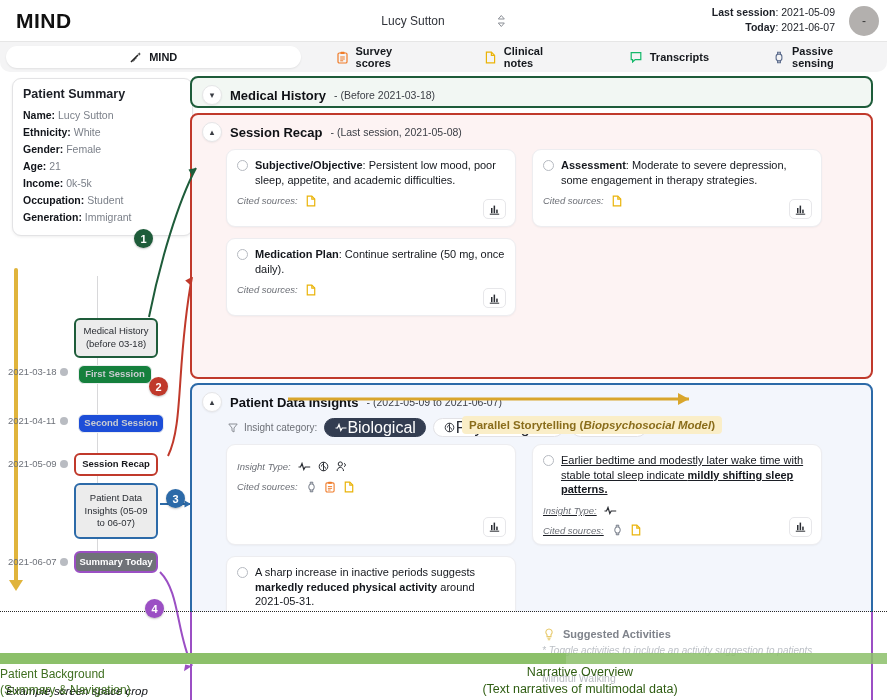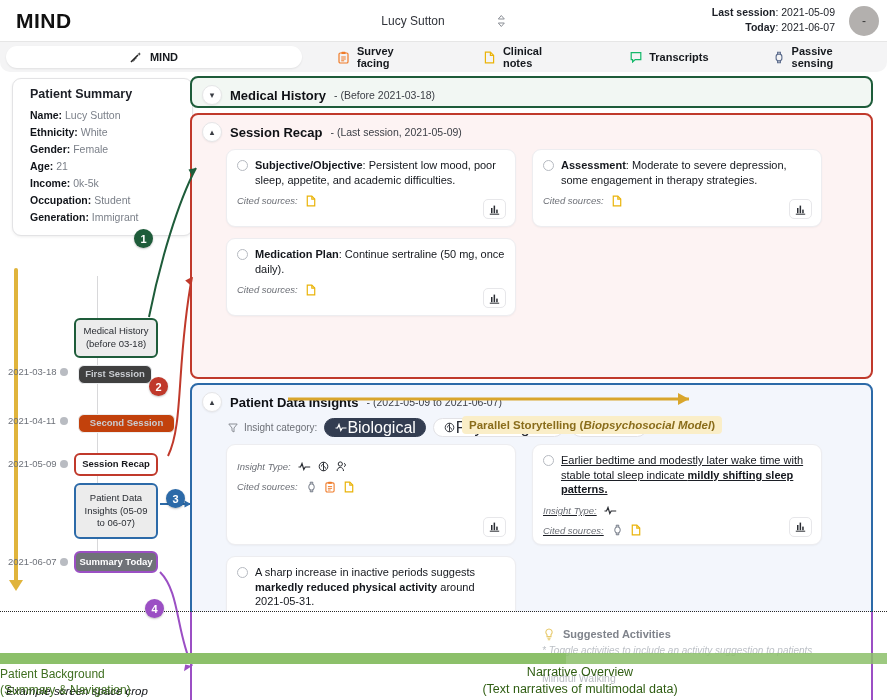--- a/index.html
+++ b/index.html
@@ -65,21 +65,21 @@
 
   
   .stage { position:relative; width:887px; height:628px; }
 
   
   .leftcol { position:absolute; left:0; top:0; width:190px; height:628px; }
 
   .summary-card {
     position:absolute; left:12px; top:6px; width:181px;
     background:#fff; border:1px solid #e3e3e5; border-radius:9px;
-    padding:8px 10px 9px 17px;
+    padding:8px 10px 9px 10px;
     box-shadow:0 1px 3px rgba(0,0,0,.07);
   }
   .summary-card h3 { font-size:12.5px; font-weight:bold; margin-bottom:6px; }
   .srow { font-size:10.5px; line-height:1.62; color:#7a7f88; }
   .srow b { color:#11141a; font-weight:bold; }
 
   
   .timeline { position:absolute; left:0; top:196px; width:190px; height:370px; }
   .tl-axis {
     position:absolute; left:14px; top:0; width:4px; height:316px;
@@ -96,23 +96,23 @@
   .tl-dot { position:absolute; width:8px;height:8px;border-radius:50%;background:#b9bcc2; }
 
   .tl-chip {
     position:absolute; border-radius:6px; text-align:center;
     font-size:9.5px; line-height:1.35; font-weight:bold;
     display:flex; align-items:center; justify-content:center;
   }
   .chip-mh { left:74px; top:50px; width:84px; height:40px;
     background:#ececec; border:2.5px solid #1e5c3a; color:#2a2d33; font-weight:normal; }
   .chip-first { left:78px; top:97px; width:74px; height:19px;
-    background:#404040; border:1px solid #eceef0; color:#c9ccd1; }
-  .chip-second { left:78px; top:146px; width:97px; height:19px;
-    background:#c2410c; border:1px solid #eceef0; color:#c9ccd1; }
+    background:#15803d; border:1px solid #eceef0; color:#c9ccd1; }
+  .chip-second { left:78px; top:146px; width:86px; height:19px;
+    background:#1d4ed8; border:1px solid #eceef0; color:#c9ccd1; }
   .chip-recap { left:74px; top:185px; width:84px; height:23px;
     background:#fff; border:2.5px solid #c0392b; color:#18191d; }
   .chip-pdi { left:74px; top:215px; width:84px; height:56px;
     background:#ececec; border:2.5px solid #2c6aa8; color:#2a2d33; font-weight:normal;
     flex-direction:column; }
   .chip-today { left:74px; top:283px; width:84px; height:22px;
     background:#6f7278; border:2.5px solid #9b4fc4; color:#fff; }
 
   .linear-label {
     position:absolute; left:12px; top:318px; width:150px;
@@ -277,21 +277,21 @@
     <span>MIND</span>
   </div>
   <div class="tab t2">
     <span class="ico">
       <svg width="11" height="13" viewBox="0 0 11 13">
           <rect x="1" y="2" width="9" height="10" rx="1.3" fill="none" stroke="#ef7b28" stroke-width="1.2"></rect>
           <rect x="3.4" y=".7" width="4.2" height="2.2" rx=".7" fill="#ef7b28"></rect>
           <path d="M3.2 6h4.6M3.2 8h4.6M3.2 9.8h3" stroke="#ef7b28" stroke-width="1"></path>
         </svg>
     </span>
-    <span>Survey facing</span>
+    <span>Survey scores</span>
   </div>
   <div class="tab t3">
     <span class="ico">
       <svg width="11" height="13" viewBox="0 0 11 13">
           <path d="M1.4 1.2h5l3.2 3.2v7.4H1.4z" fill="none" stroke="#eab308" stroke-width="1.2"></path>
           <path d="M6.4 1.2v3.2h3.2" fill="none" stroke="#eab308" stroke-width="1.2"></path>
         </svg>
     </span>
     <span>Clinical notes</span>
   </div>
@@ -375,21 +375,21 @@
         <div class="chev">▾</div>
         <span class="ptitle">Medical History</span>
         <span class="psub">- (Before 2021-03-18)</span>
       </div>
     </div>
 
     <div class="panel p-recap">
       <div class="phead">
         <div class="chev">▴</div>
         <span class="ptitle">Session Recap</span>
-        <span class="psub">- (Last session, 2021-05-09)</span>
+        <span class="psub">- (Last session, 2021-05-08)</span>
       </div>
 
       <div class="cards">
         <div class="crow">
 
           <div class="card tall">
             <div class="ctext">
               <span class="radio"></span>
               <span><b>Subjective/Objective</b><span>: Persistent low mood, poor sleep, appetite, and academic difficulties.</span></span>
             </div>

